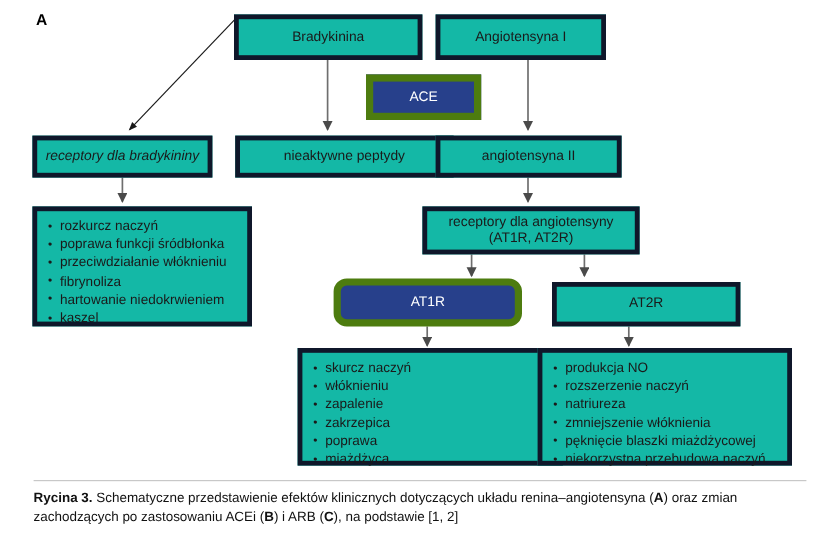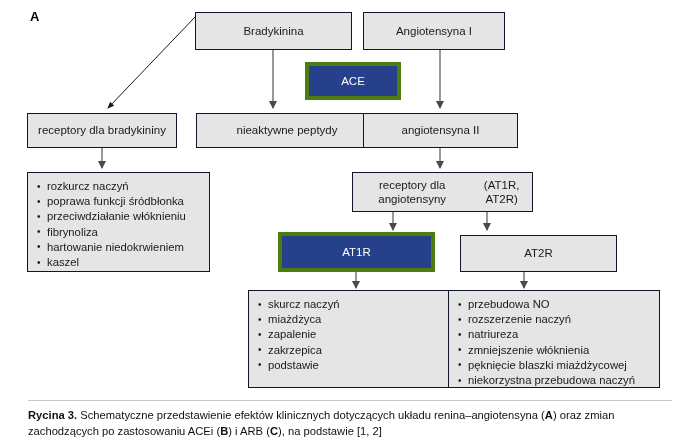--- a/index.html
+++ b/index.html
@@ -21,33 +21,33 @@
   }
   .panel-label {
     position: absolute;
     font-weight: bold;
     font-size: 13px;
     line-height: 1;
   }
   .box {
     position: absolute;
     box-sizing: border-box;
-    border: 1px solid #0f172a;
-    background: #e5e5e5;
+    border: 4px solid #0f172a;
+    background: #14b8a6;
     display: flex;
     align-items: center;
     justify-content: center;
     text-align: center;
     font-size: 11.5px;
     line-height: 1.25;
     color: #1a1a1a;
   }
   .box.dark {
     background: #27408b;
-    border: 4px solid #4d7c0f;
+    border: 6px solid #4d7c0f;
     color: #ffffff;
   }
   .box.list {
     display: block;
     text-align: left;
     padding: 6px 6px 6px 8px;
   }
   .box.list ul {
     margin: 0;
     padding: 0;
@@ -129,59 +129,60 @@
 
     <line x1="524" y1="272" x2="524" y2="288" stroke="#6e6e6e" stroke-width="1.4" marker-end="url(#arrowhead)"></line>
   </svg>
 
   <div class="box" style="left:195px; top:12px; width:157px; height:38px;">Bradykinina</div>
 
   <div class="box" style="left:363px; top:12px; width:142px; height:38px;">Angiotensyna I</div>
 
   <div class="box dark" style="left:305px; top:62px; width:96px; height:38px;">ACE</div>
 
-  <div class="box" style="left:27px; top:113px; width:150px; height:35px;">receptory dla bradykininy</div>
+  <div class="box" style="left:27px; top:113px; width:150px; height:35px;font-style:italic;">receptory dla bradykininy</div>
 
   <div class="box" style="left:196px; top:113px; width:182px; height:35px;">nieaktywne peptydy</div>
 
   <div class="box list" style="left:27px; top:172px; width:183px; height:100px;">
     <ul>
       <li>rozkurcz naczyń</li>
       <li>poprawa funkcji śródbłonka</li>
       <li>przeciwdziałanie włóknieniu</li>
       <li>fibrynoliza</li>
       <li>hartowanie niedokrwieniem</li>
       <li>kaszel</li>
     </ul>
   </div>
 
   <div class="box" style="left:363px; top:113px; width:155px; height:35px;">angiotensyna II</div>
 
-  <div class="box" style="left:352px; top:172px; width:181px; height:40px; flex-direction:row;">
+  <div class="box" style="left:352px; top:172px; width:181px; height:40px; flex-direction:column;">
     <span>receptory dla angiotensyny</span>
     <span>(AT1R, AT2R)</span>
   </div>
 
-  <div class="box dark" style="left:278px; top:232px; width:157px; height:40px;">AT1R</div>
+  <div class="box dark" style="left:278px; top:232px; width:157px; height:40px;border-radius:11px;">AT1R</div>
 
   <div class="box" style="left:445px; top:235px; width:157px; height:37px;margin-left:15px;">AT2R</div>
 
   <div class="box list" style="left:248px; top:290px; width:221px; height:98px;">
     <ul>
       <li>skurcz naczyń</li>
-      <li>miażdżyca</li>
+      <li>włóknieniu</li>
       <li>zapalenie</li>
       <li>zakrzepica</li>
-      <li>podstawie</li>
+      <li>poprawa</li>
+      <li>miażdżyca</li>
     </ul>
   </div>
 
   <div class="box list" style="left:448px; top:290px; width:212px; height:98px;">
     <ul>
-      <li>przebudowa NO</li>
+      <li>produkcja NO</li>
       <li>rozszerzenie naczyń</li>
       <li>natriureza</li>
       <li>zmniejszenie włóknienia</li>
       <li>pęknięcie blaszki miażdżycowej</li>
       <li>niekorzystna przebudowa naczyń</li>
     </ul>
   </div>
 
   <div class="caption-rule"></div>
 

